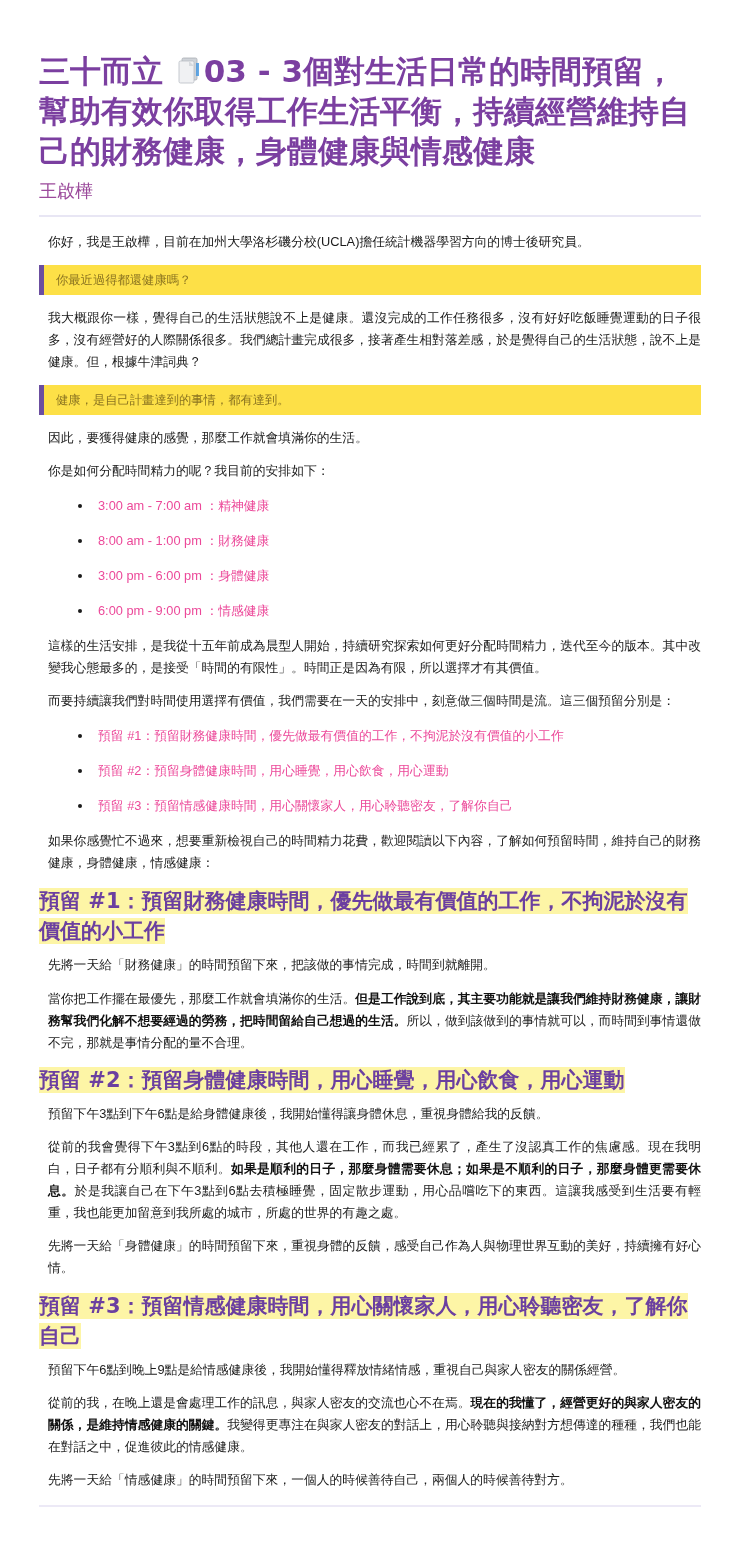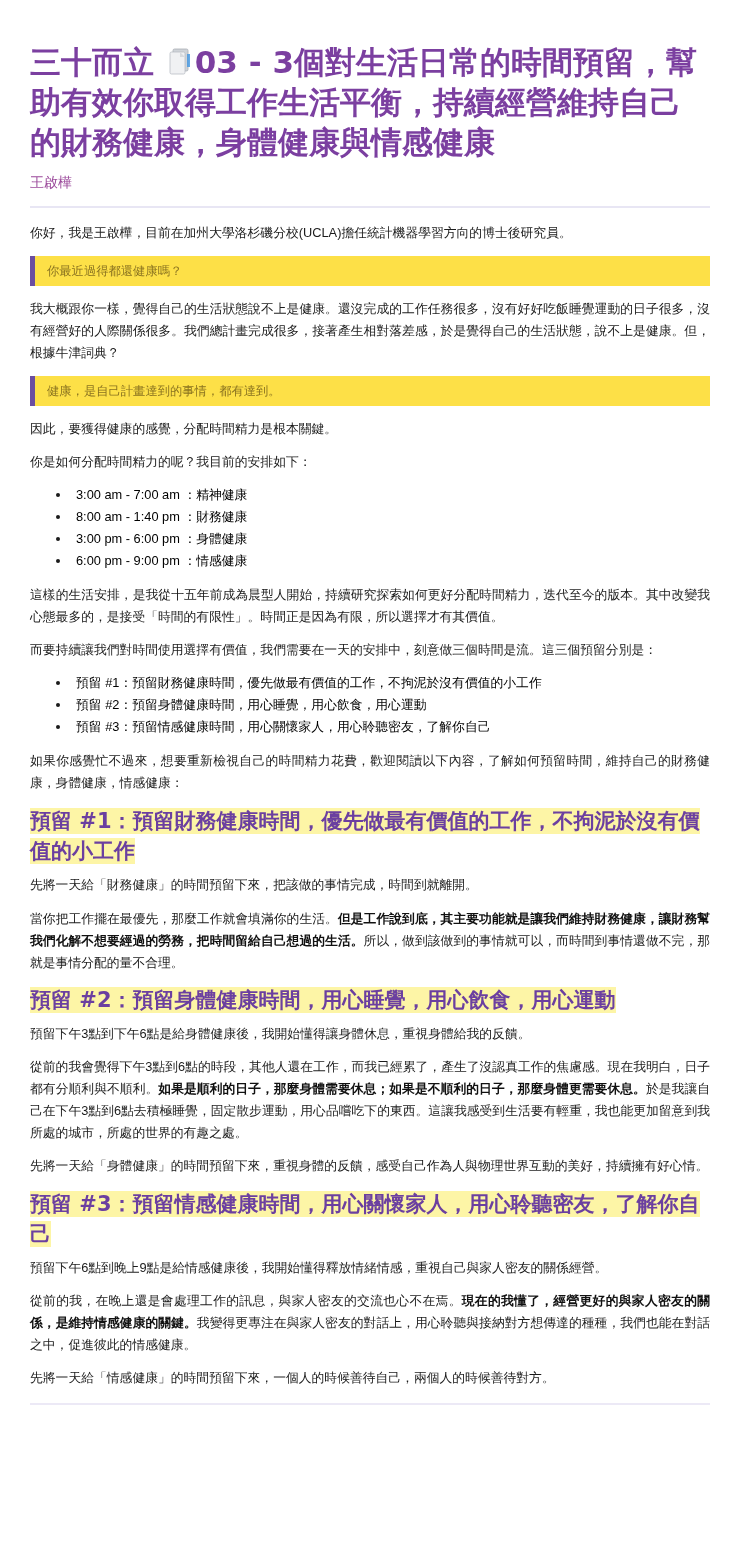--- a/index.html
+++ b/index.html
@@ -10,21 +10,21 @@
   body {
     width: 740px;
     min-height: 1566px;
     font-family: "Liberation Sans", "DejaVu Sans", sans-serif;
     color: #1a1a1a;
     -webkit-font-smoothing: antialiased;
   }
   .page {
     width: 740px;
     box-sizing: border-box;
-    padding: 8px;
+    padding: 17px;
     position: relative;
   }
 
   
   .header {
     padding: 34px 22px 0 22px;
   }
   .post-title {
     font-size: 31px;
     line-height: 40px;
@@ -38,39 +38,39 @@
     display: inline-block;
     vertical-align: -4px;
     margin: 0 2px;
     width: 26px;
     height: 30px;
     position: relative;
   }
   .post-title .doc-emoji svg { display:block; }
   .byline {
     margin: 10px 0 0 0;
-    font-size: 14px;
+    font-size: 18px;
     line-height: 20px;
     color: #9b4a9b;
     font-weight: 400;
   }
   .header-rule {
     margin: 14px 22px 0 22px;
     height: 2px;
     background: #e8e6f4;
   }
 
   
   .content {
     padding: 14px 22px 0 22px;
   }
   p.para {
     font-size: 12.8px;
     line-height: 22px;
-    margin: 0 0 12px 0;
+    margin: 0 0 12px 9px;
     color: #1b1b1b;
     text-align: justify;
   }
   p.para.tight { margin-bottom: 11px; }
   p.para b, p.para strong { font-weight: 700; color: #111; }
 
   .callout {
     background: #fde047;
     border-left: 5px solid #6b4ea0;
     padding: 6px 10px 6px 12px;
@@ -82,23 +82,23 @@
   }
 
   ul.bullets {
     margin: 0 0 12px 0;
     padding-left: 46px;
     list-style: none;
   }
   ul.bullets li {
     font-size: 12.8px;
     line-height: 22px;
-    margin: 0;
+    margin: 13px;
     position: relative;
-    color: #000000;
+    color: #ec4899;
   }
   ul.bullets li:before {
     content: "";
     position: absolute;
     left: -20px;
     top: 9px;
     width: 4px;
     height: 4px;
     border-radius: 50%;
     background: #1b1b1b;
@@ -148,26 +148,26 @@
     <p class="para">你好，我是王啟樺，目前在加州大學洛杉磯分校(UCLA)擔任統計機器學習方向的博士後研究員。</p>
 
     <div class="callout">你最近過得都還健康嗎？</div>
 
     <p class="para">我大概跟你一樣，覺得自己的生活狀態說不上是健康。還沒完成的工作任務很多，沒有好好吃飯睡覺運動的日子很多，沒有經營好的人際關係很多。我們總計畫完成很多，接著產生相對落差感，於是覺得自己的生活狀態，說不上是健康。但，根據牛津詞典？</p>
 
     <div class="callout">健康，是自己計畫達到的事情，都有達到。</div>
 
 
 
-    <p class="para tight">因此，要獲得健康的感覺，分配時間精力是根本關鍵。</p>
+    <p class="para tight">因此，要獲得健康的感覺，那麼工作就會填滿你的生活。</p>
     <p class="para tight">你是如何分配時間精力的呢？我目前的安排如下：</p>
 
     <ul class="bullets">
       <li>3:00 am - 7:00 am ：精神健康</li>
-      <li>8:00 am - 1:40 pm ：財務健康</li>
+      <li>8:00 am - 1:00 pm ：財務健康</li>
       <li>3:00 pm - 6:00 pm ：身體健康</li>
       <li>6:00 pm - 9:00 pm ：情感健康</li>
     </ul>
 
     <p class="para tight">這樣的生活安排，是我從十五年前成為晨型人開始，持續研究探索如何更好分配時間精力，迭代至今的版本。其中改變我心態最多的，是接受「時間的有限性」。時間正是因為有限，所以選擇才有其價值。</p>
     <p class="para tight">而要持續讓我們對時間使用選擇有價值，我們需要在一天的安排中，刻意做三個時間是流。這三個預留分別是：</p>
 
     <ul class="bullets">
       <li>預留 #1：預留財務健康時間，優先做最有價值的工作，不拘泥於沒有價值的小工作</li>
       <li>預留 #2：預留身體健康時間，用心睡覺，用心飲食，用心運動</li>

